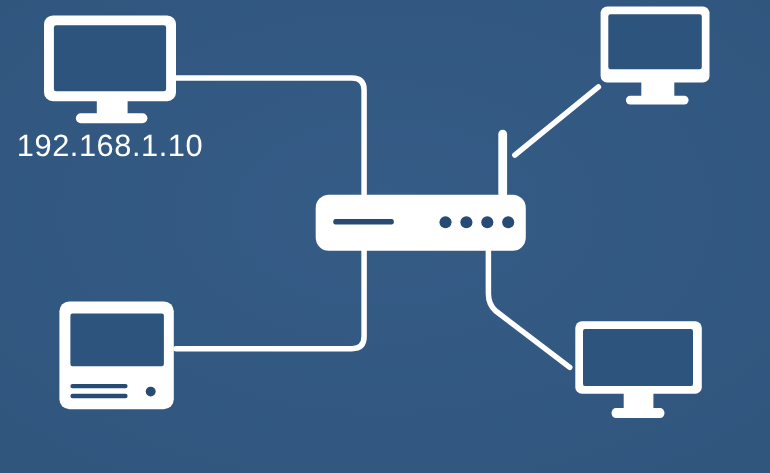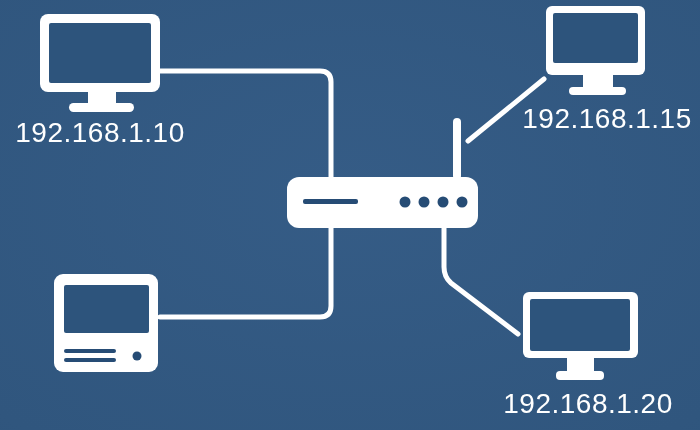--- a/index.html
+++ b/index.html
@@ -89,15 +89,13 @@
       <rect class="white" x="287" y="177" width="191" height="51" rx="12"></rect>
       <rect class="detail" x="303" y="199" width="55" height="5" rx="2"></rect>
       <circle class="detail" cx="405" cy="202" r="5.5"></circle>
       <circle class="detail" cx="424" cy="202" r="5.5"></circle>
       <circle class="detail" cx="443" cy="202" r="5.5"></circle>
       <circle class="detail" cx="462" cy="202" r="5.5"></circle>
     </g>
   </svg>
 
   <div class="ip" style="left:100px;top:133px">192.168.1.10</div>
-  <div class="ip" style="left:607px;top:119px">192.168.1.15</div>
-  <div class="ip" style="left:588px;top:404px">192.168.1.20</div>
 </div>
 
 </body></html>

